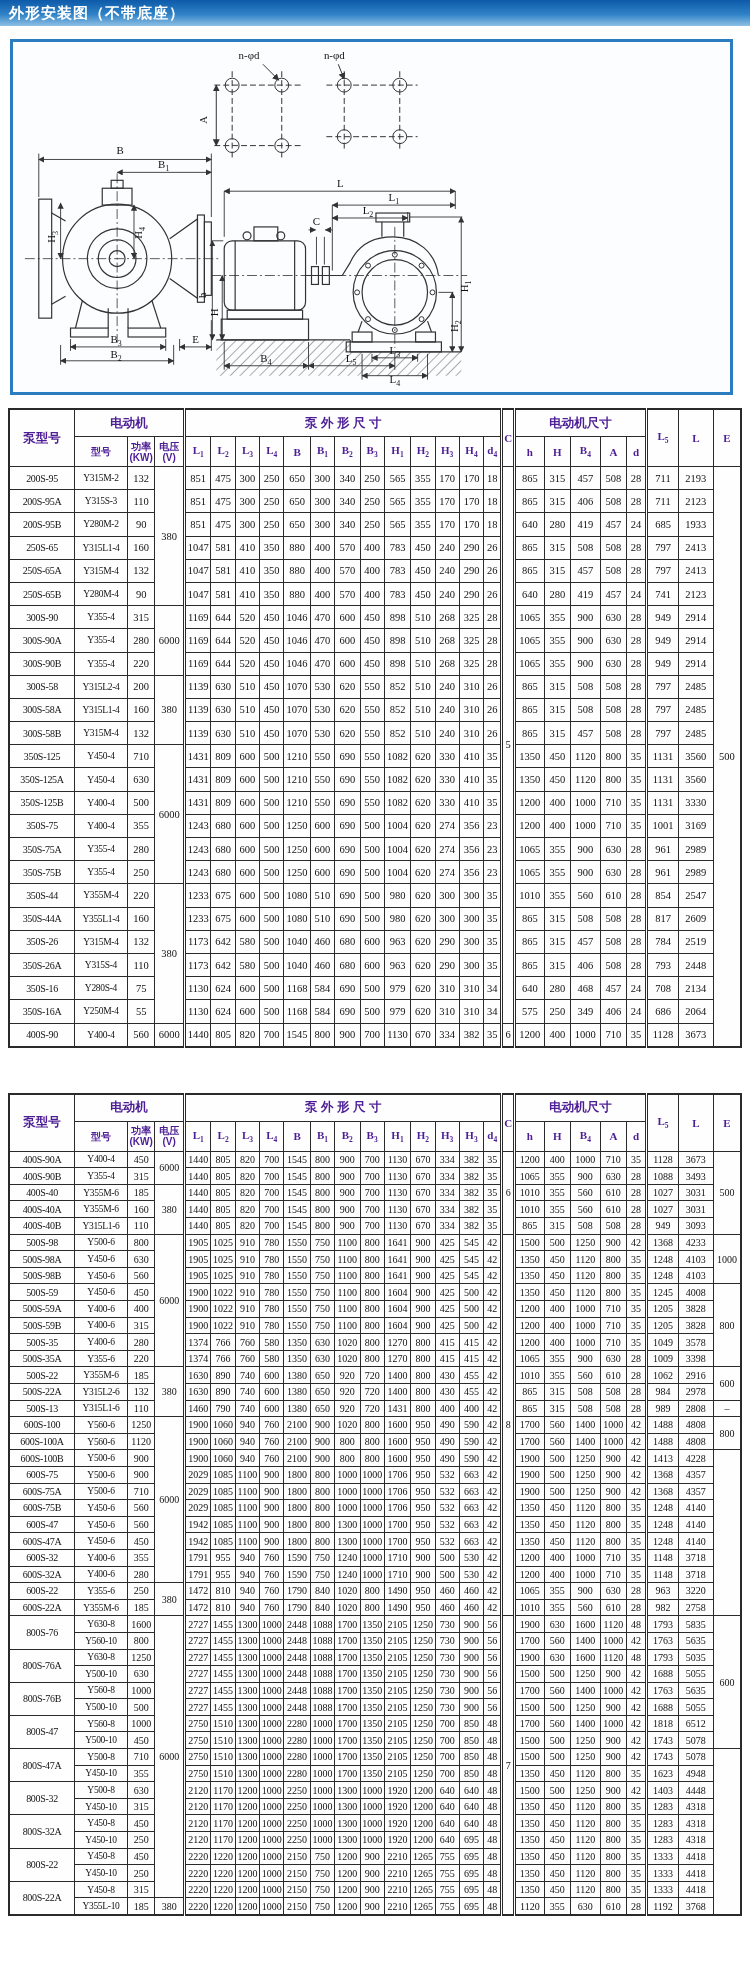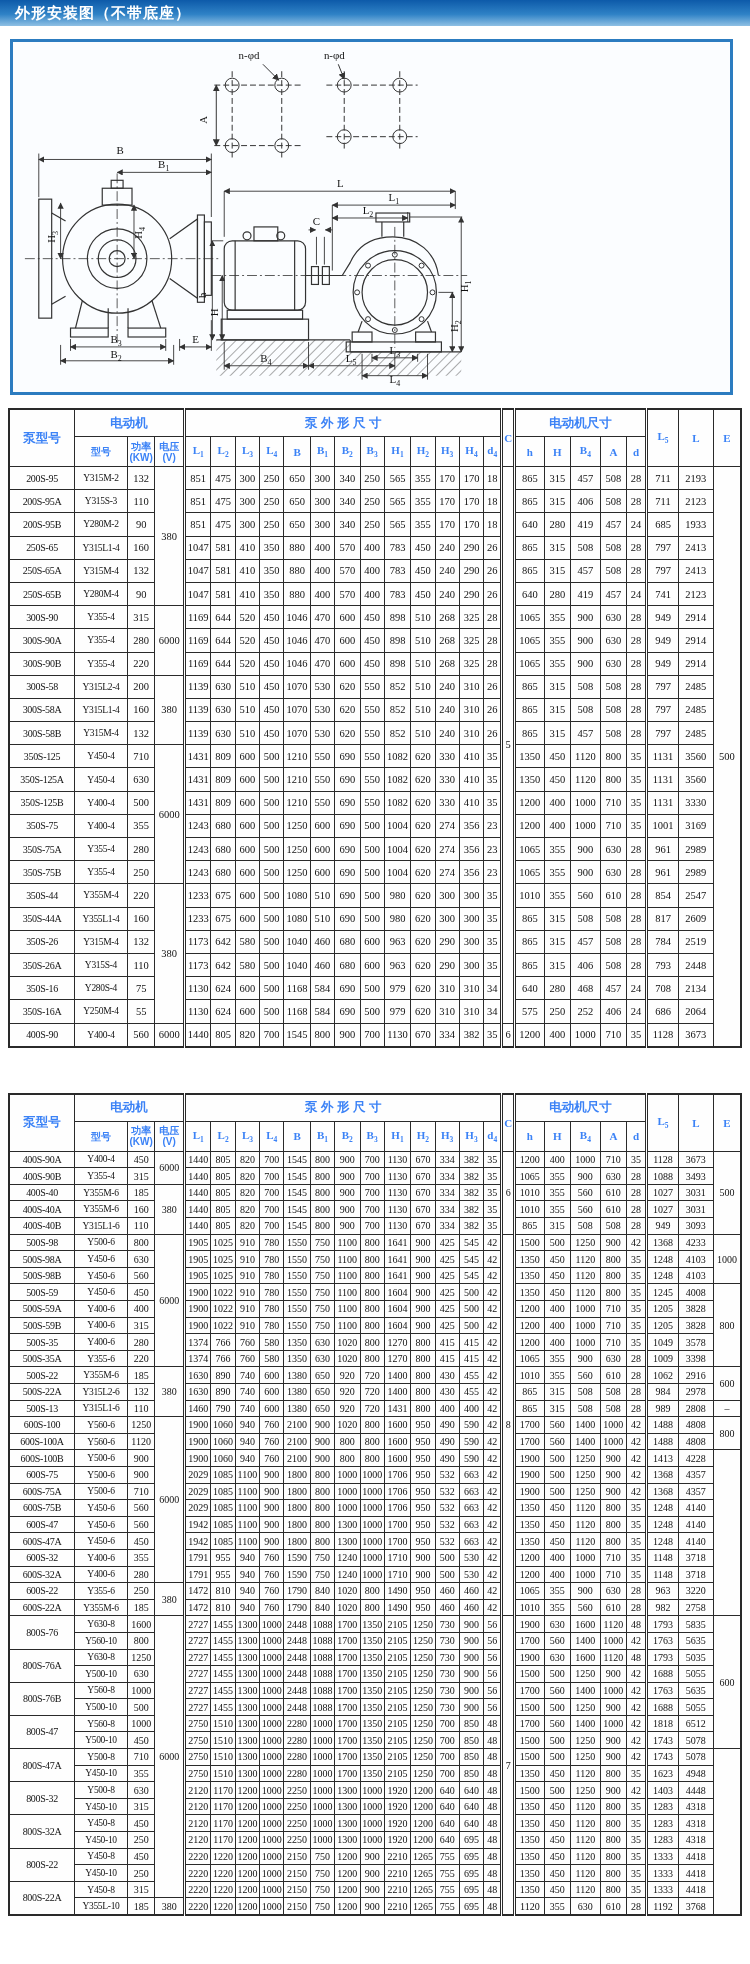--- a/index.html
+++ b/index.html
@@ -1,26 +1,26 @@
 <!DOCTYPE html>
 <html><head>
 <meta charset="utf-8">
 <style>
   html,body{margin:0;padding:0;background:#ffffff;}
   body{width:750px;font-family:"Liberation Sans",sans-serif;-webkit-font-smoothing:antialiased;}
-  .title-bar{height:26px;display:flex;align-items:center;padding-left:15px;
+  .title-bar{height:26px;display:flex;align-items:center;padding-left:9px;
     background:linear-gradient(180deg,#0d5aa9 0%,#2f82c6 55%,#8fc0e4 100%);
     color:#fff;font-size:15px;font-weight:bold;letter-spacing:1px;}
   .diagram-panel{margin:13px 17px 13px 10px;border:3px solid #2c7cc0;background:#fbfdff;}
   .diagram-panel svg{display:block;}
   .tbl-wrap{margin:0 8px;}
   .tbl-wrap.first{margin-bottom:45px;}
   table.dimtable{border-collapse:collapse;table-layout:fixed;width:734px;background:#fefefe;border:2px solid #2a2a2a;}
   table.dimtable th,table.dimtable td{border:1px solid #2a2a2a;text-align:center;vertical-align:middle;padding:0;overflow:hidden;white-space:nowrap;}
-  table.dimtable th{font:bold 12.5px "Liberation Sans",sans-serif;height:26px;color:#3b82f6;}
+  table.dimtable th{font:bold 12.5px "Liberation Sans",sans-serif;height:26px;color:#4c1d95;}
   table.dimtable th.sub-dim{font:bold 11px "Liberation Serif",serif;height:29px;}
   table.dimtable th.sub-cn{font:bold 10px "Liberation Sans",sans-serif;white-space:normal;line-height:11px;margin-top:44px;}
   table.dimtable td{font:10.5px "Liberation Serif",serif;color:#111;}
   table.t1 td{height:22.2px;}
   table.t2 td{height:15.6px;font-size:10px;}
   table.dimtable td.model{font-size:10px;letter-spacing:-0.3px;}
   table.dimtable td.motor{font-size:9.5px;letter-spacing:-0.3px;}
   table.dimtable .sep{border-left:3px double #2a2a2a;}
   sub{font-size:7.5px;}
   .dim-label{font:11px "Liberation Serif",serif;fill:#111;text-anchor:middle;}
@@ -865,21 +865,21 @@
           <td>584</td>
           <td>690</td>
           <td>500</td>
           <td>979</td>
           <td>620</td>
           <td>310</td>
           <td>310</td>
           <td>34</td>
           <td class="sep">575</td>
           <td>250</td>
-          <td>252</td>
+          <td>349</td>
           <td>406</td>
           <td>24</td>
           <td class="sep">686</td>
           <td>2064</td>
         </tr>
         <tr>
           <td class="model">400S-90</td>
           <td class="motor">Y400-4</td>
           <td>560</td>
           <td>6000</td>

